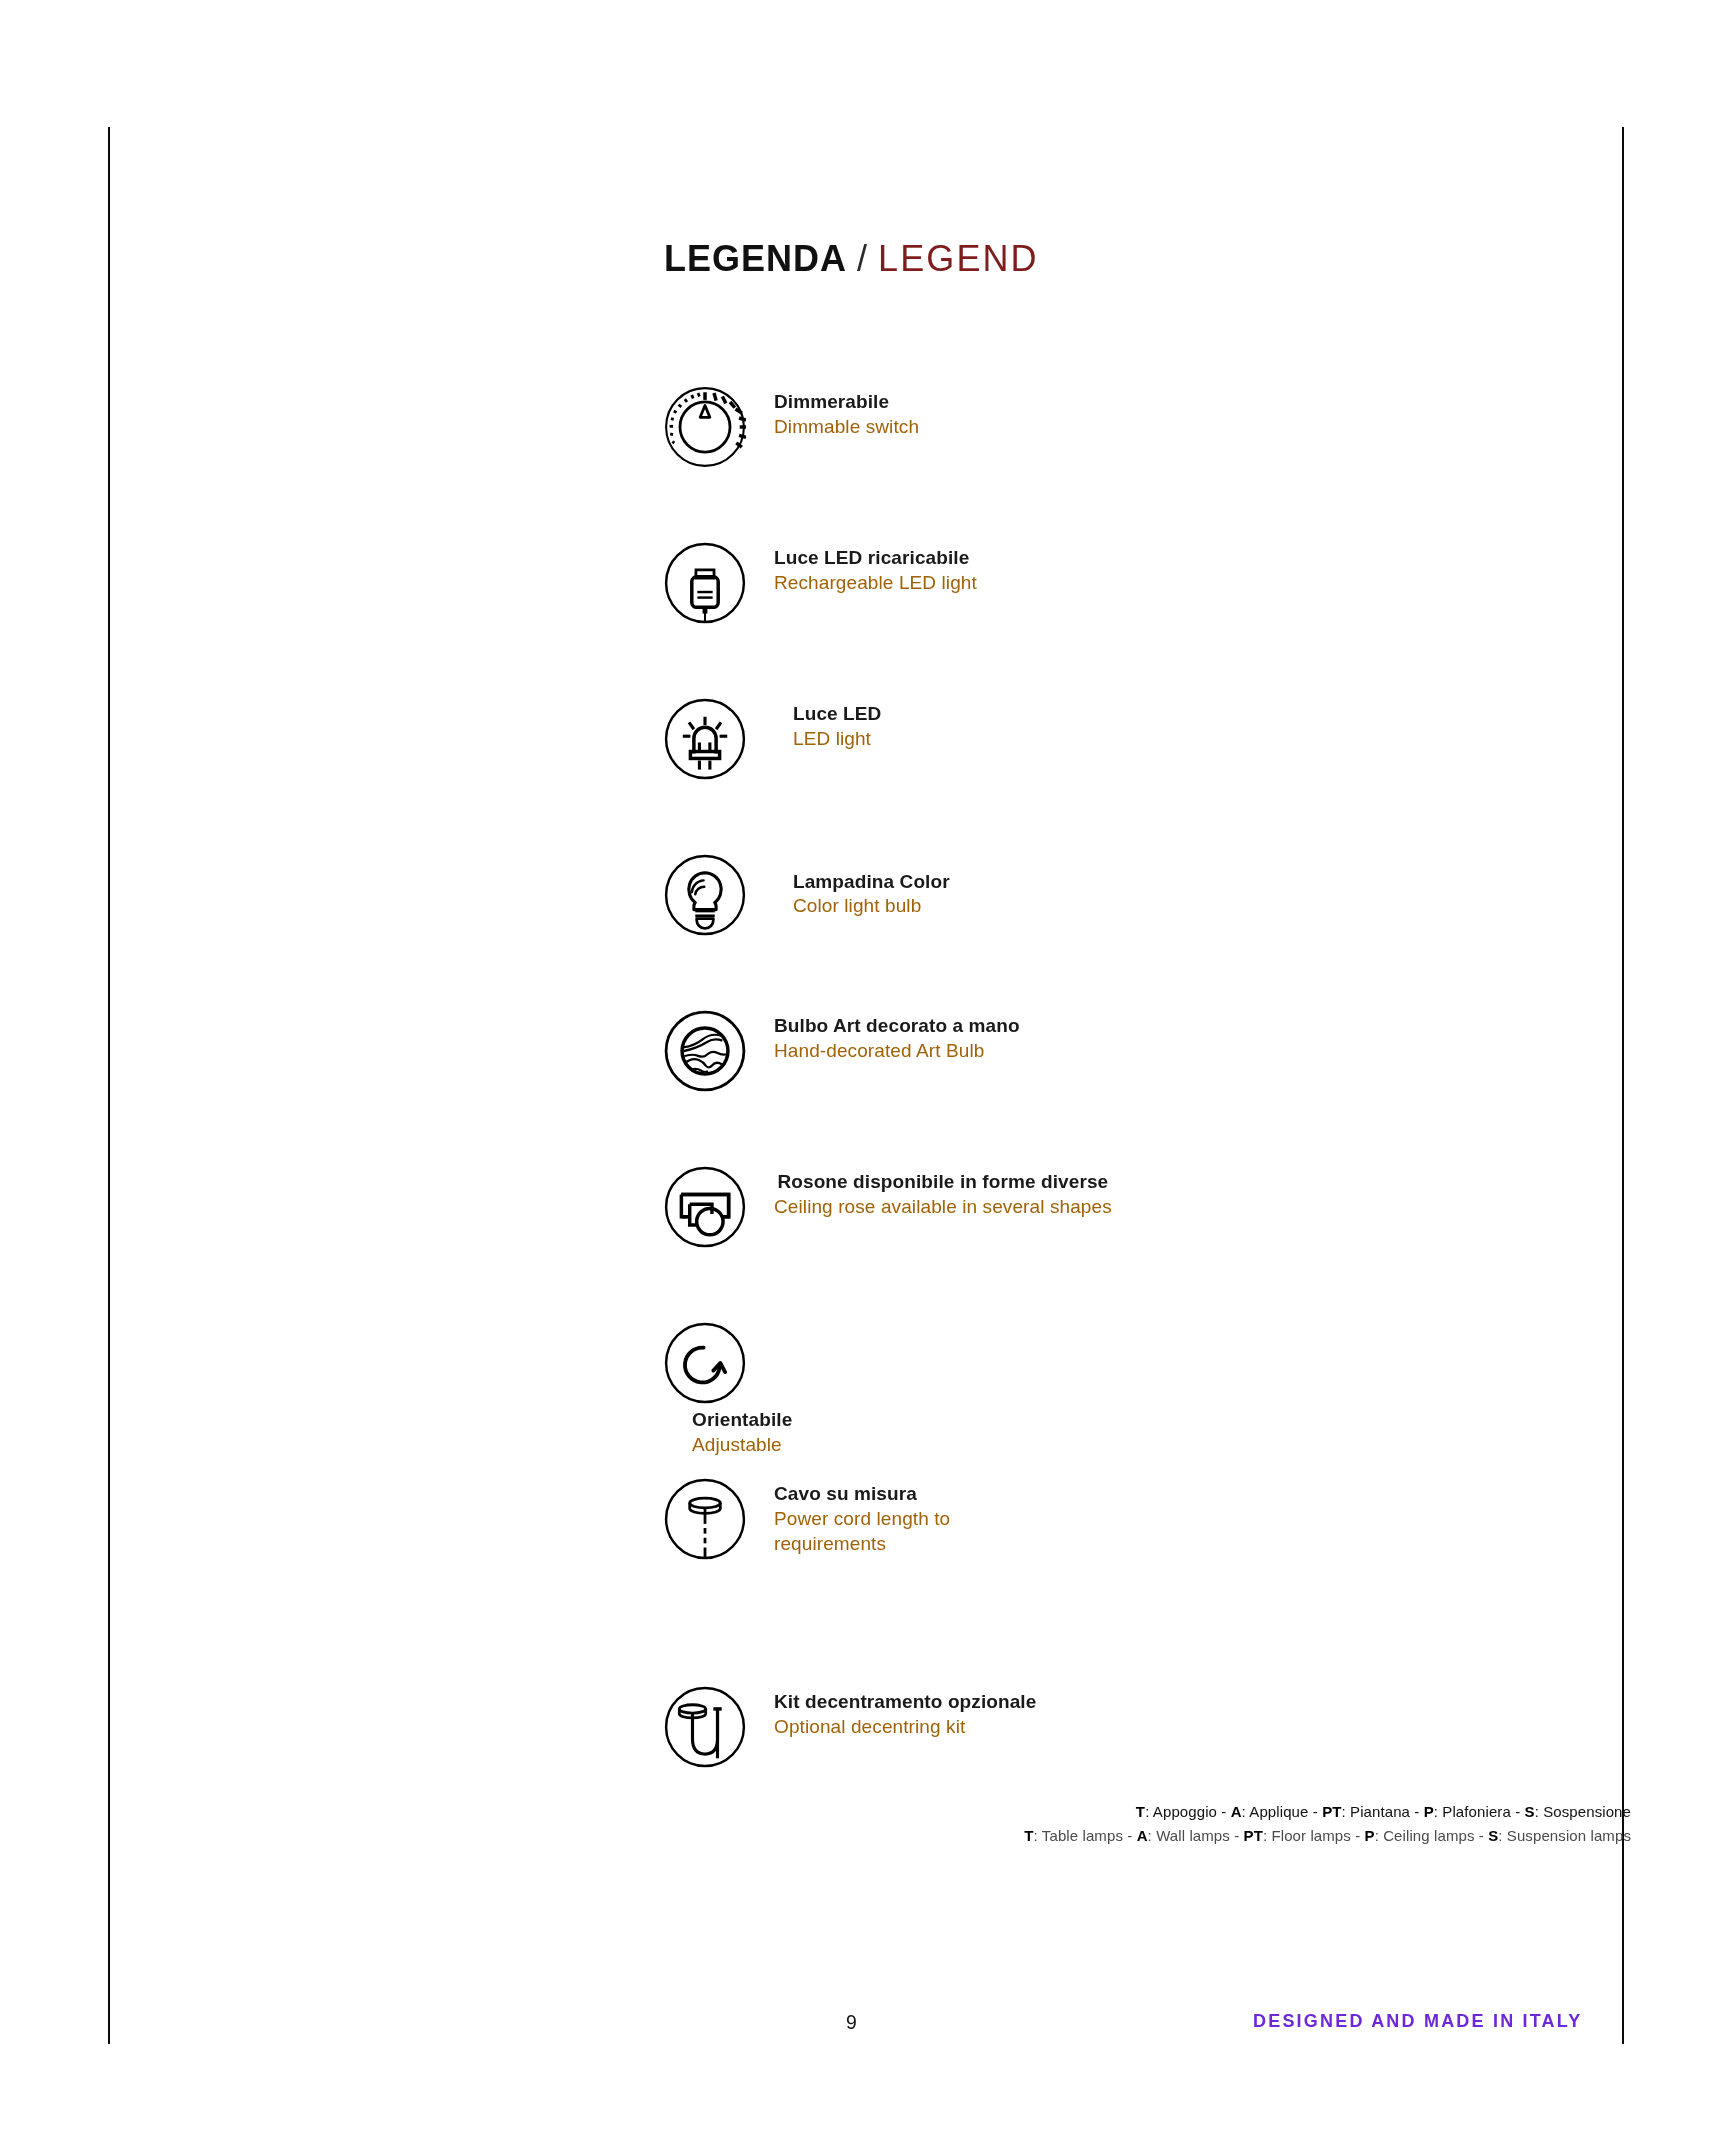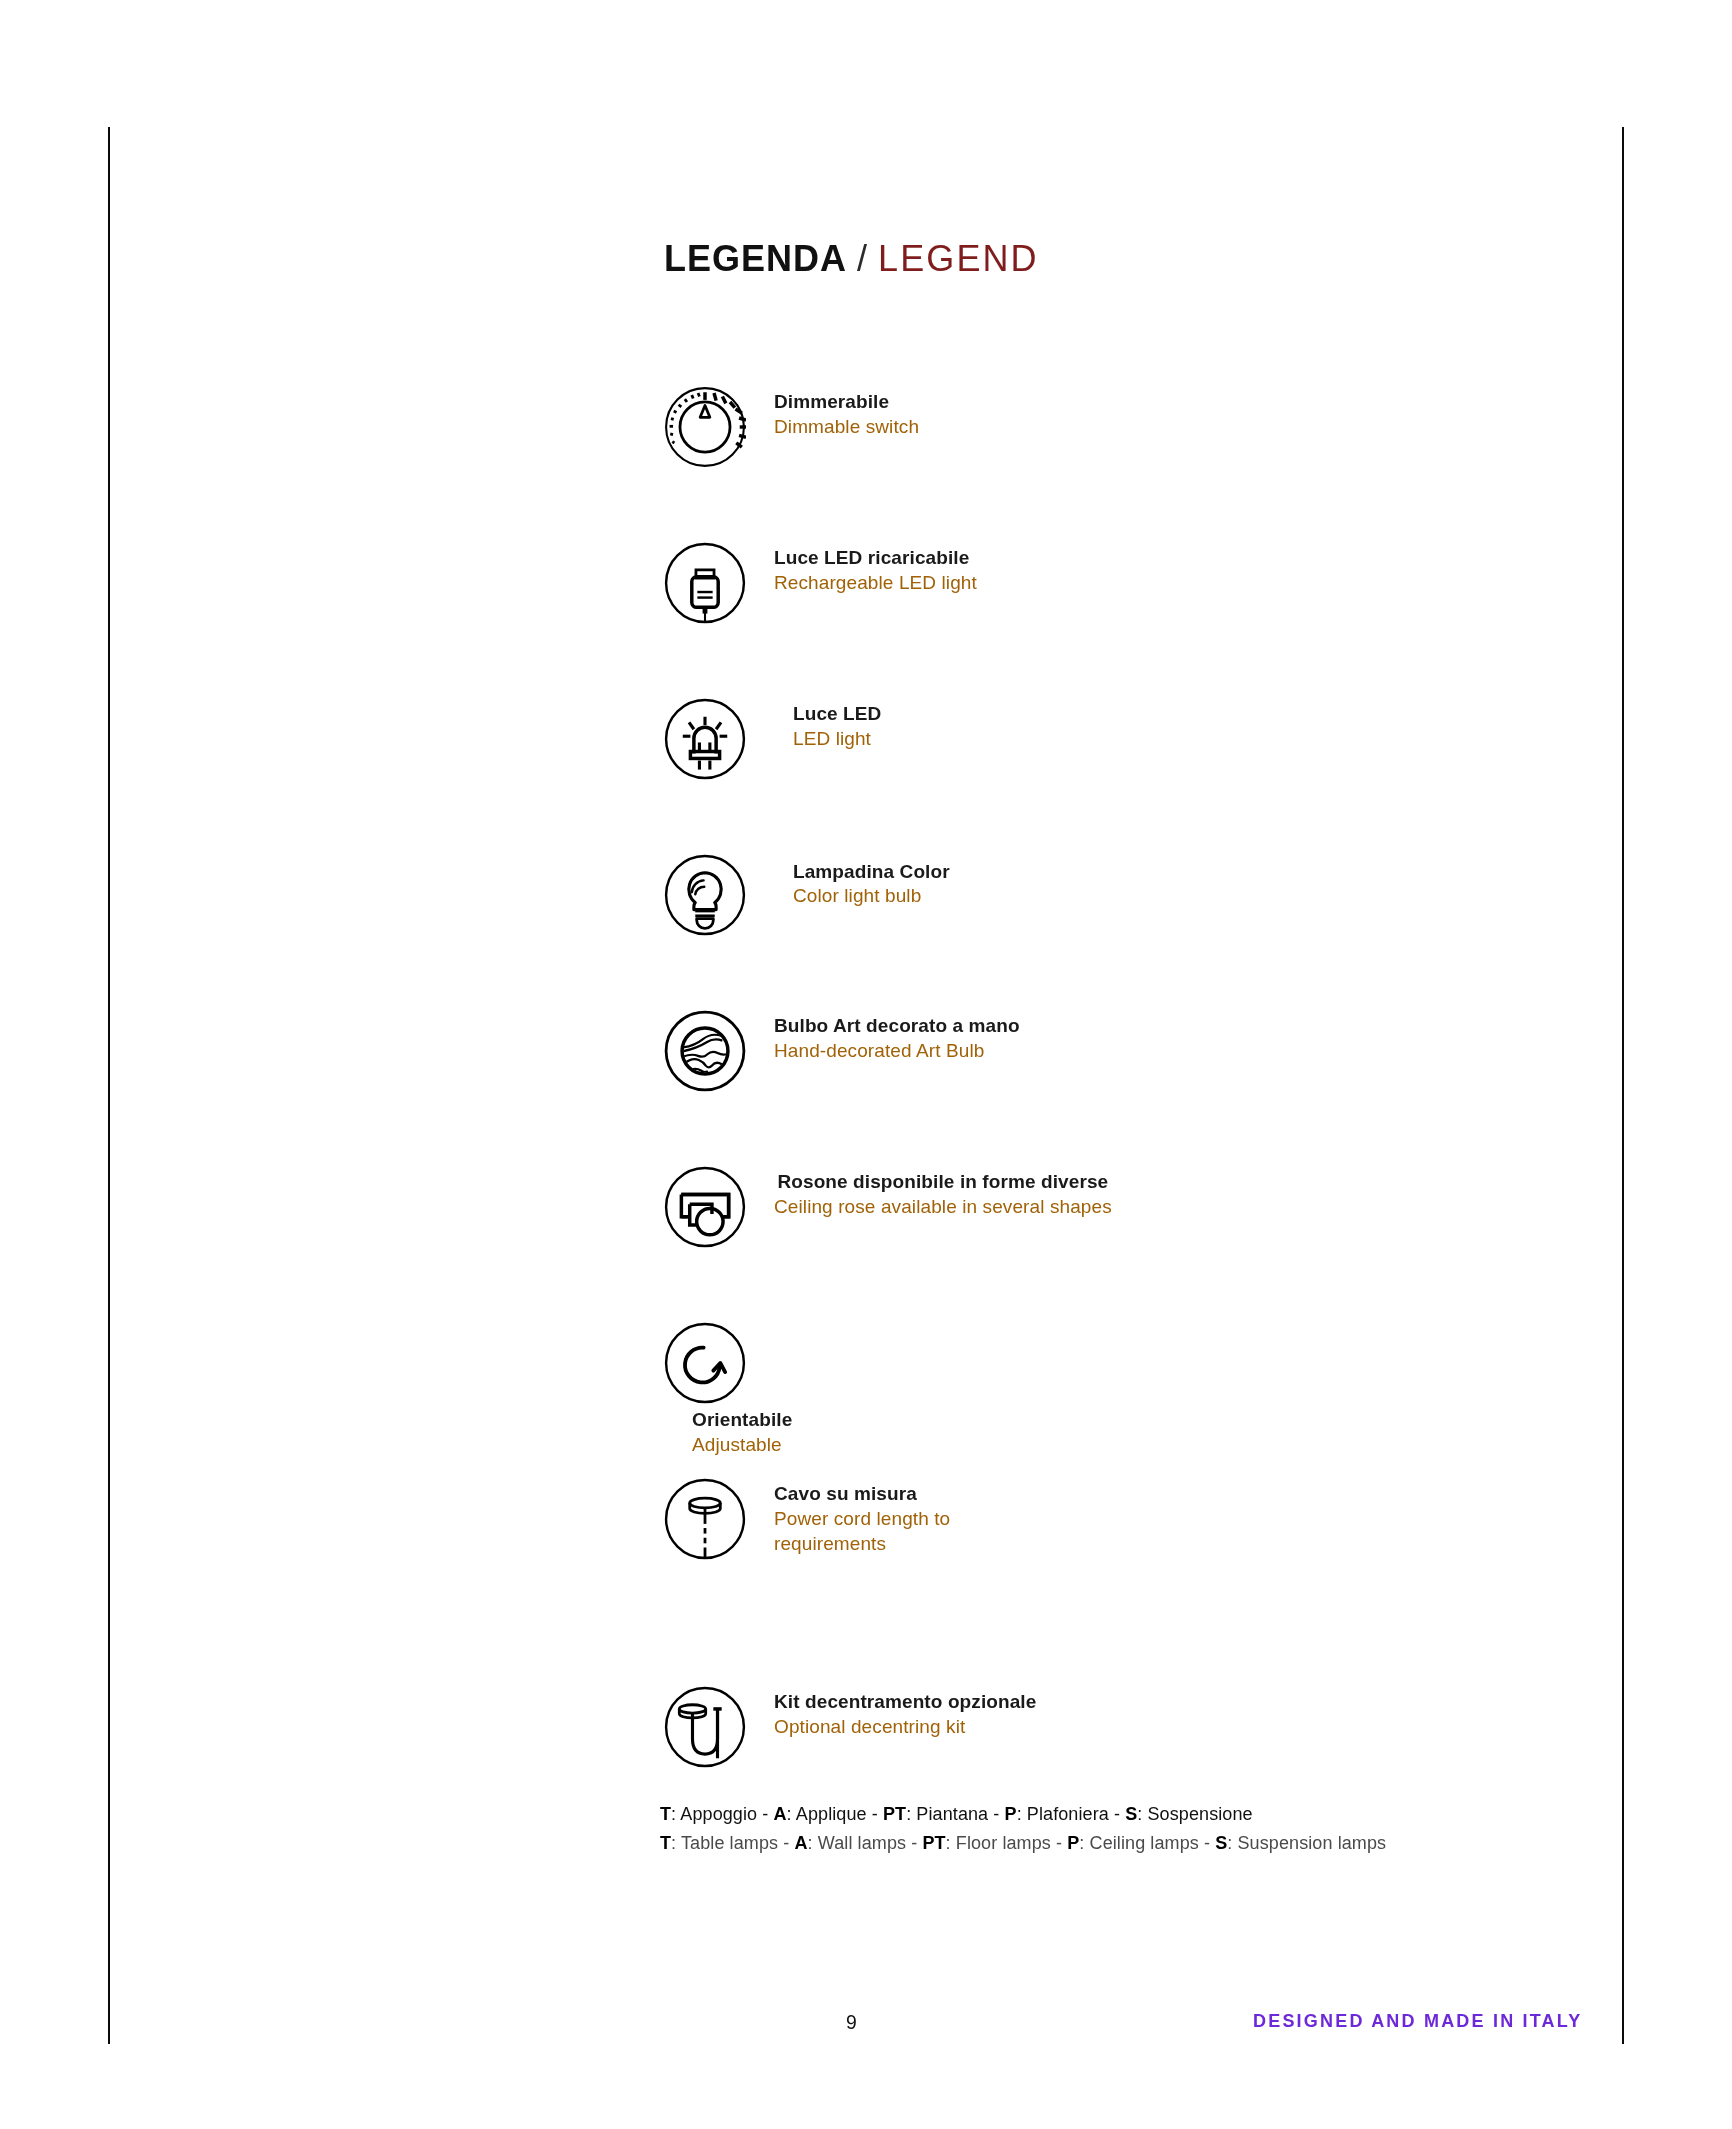--- a/index.html
+++ b/index.html
@@ -99,35 +99,36 @@
   .r1 { height: 104px; }
   .r2 { height: 104px; }
   .r3 { height: 104px; }
   .r4 { height: 104px; }
   .r5 { height: 104px; text-align: center; }
   .r6 { height: 104px; flex-direction: column; }
   .r7 { height: 104px; }
   .r8 { height: 104px; }
 
   .gap-75  { height: 52px; }
-  .nudge-down-2  { padding-top: 5.5px; }
+  .nudge-down-2  { padding-top: 5.5px; margin-top: 10px; }
   .indent-sm     { padding-left: 47px; }
 
   
   .abbrev {
     position: absolute;
     left: 660px;
     top: 1800px;
     width: 971px;
   }
   .abbrev-line {
-    font-size: 18px;
+    font-size: 15px;
     line-height: 1.62;
     white-space: nowrap;
     letter-spacing: 0.1px;
+    text-align: right;
   }
   .abbrev-it { color: #111111; font-weight: 400; }
   .abbrev-en { color: #4a4a4c; font-weight: 300; }
   .abbrev-line b { font-weight: 700; color: #000000; }
 
   
   .page-num {
     position: absolute;
     left: 846px;
     top: 2011px;

